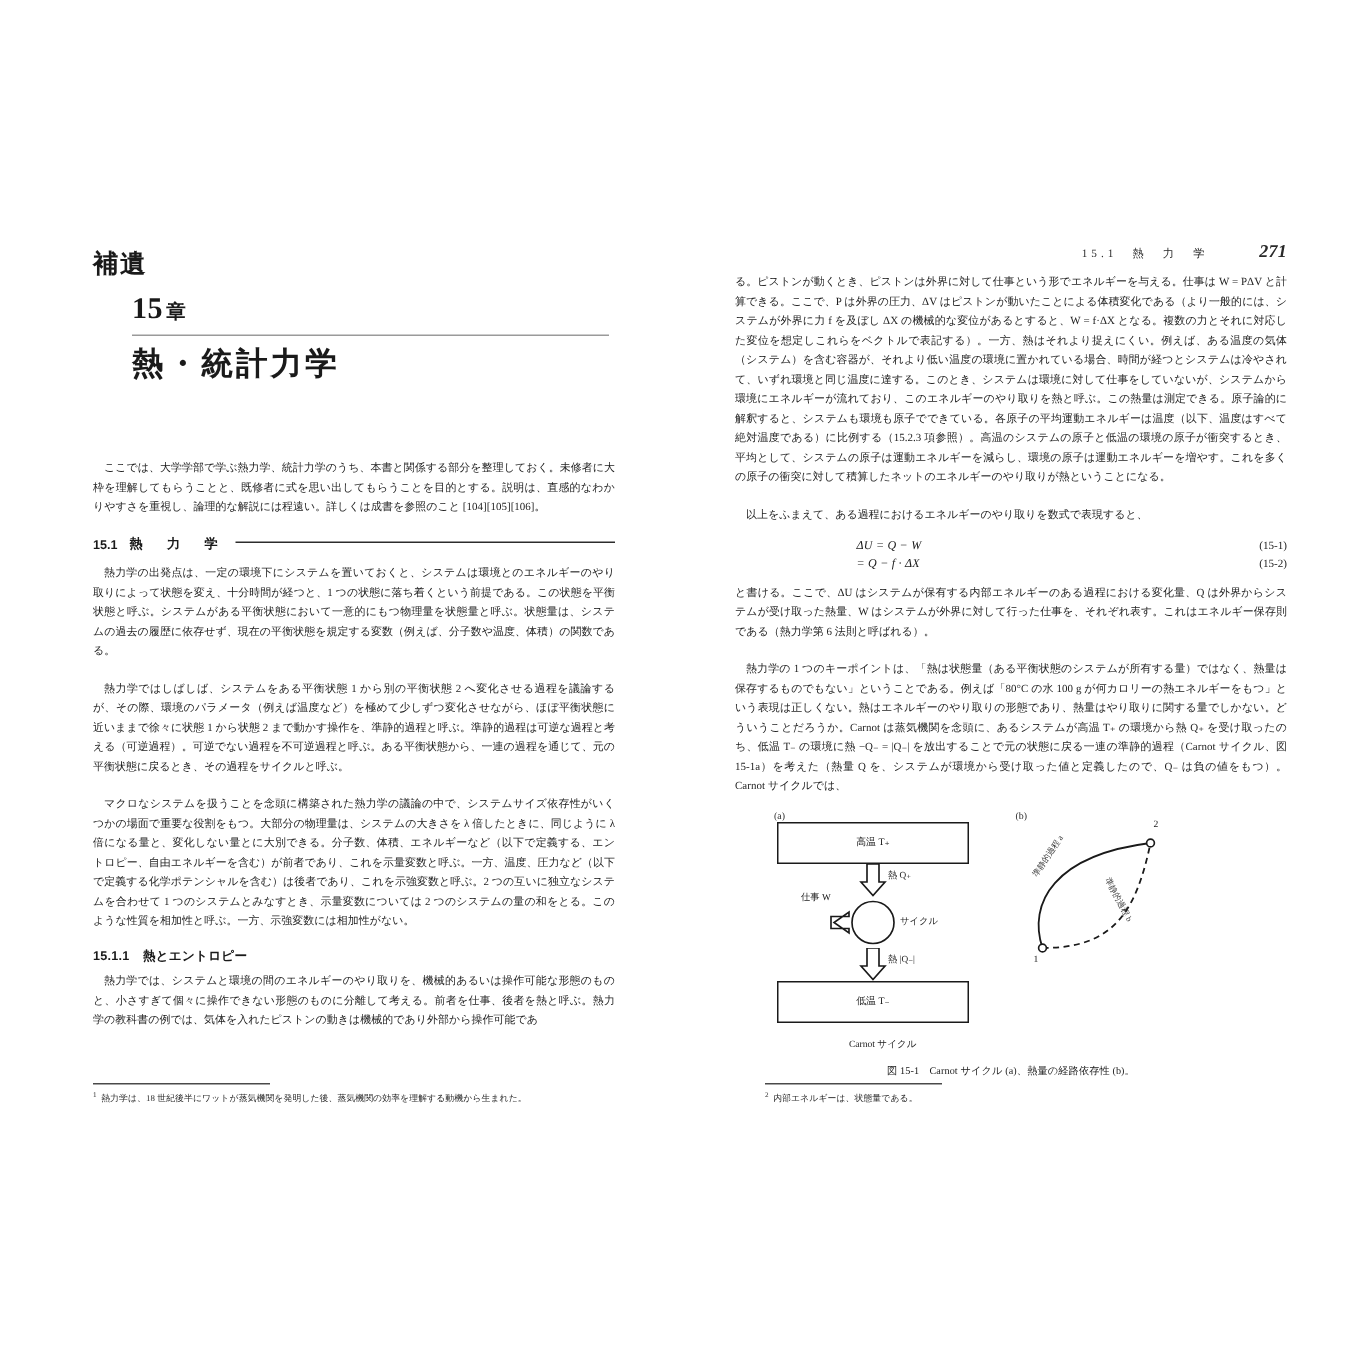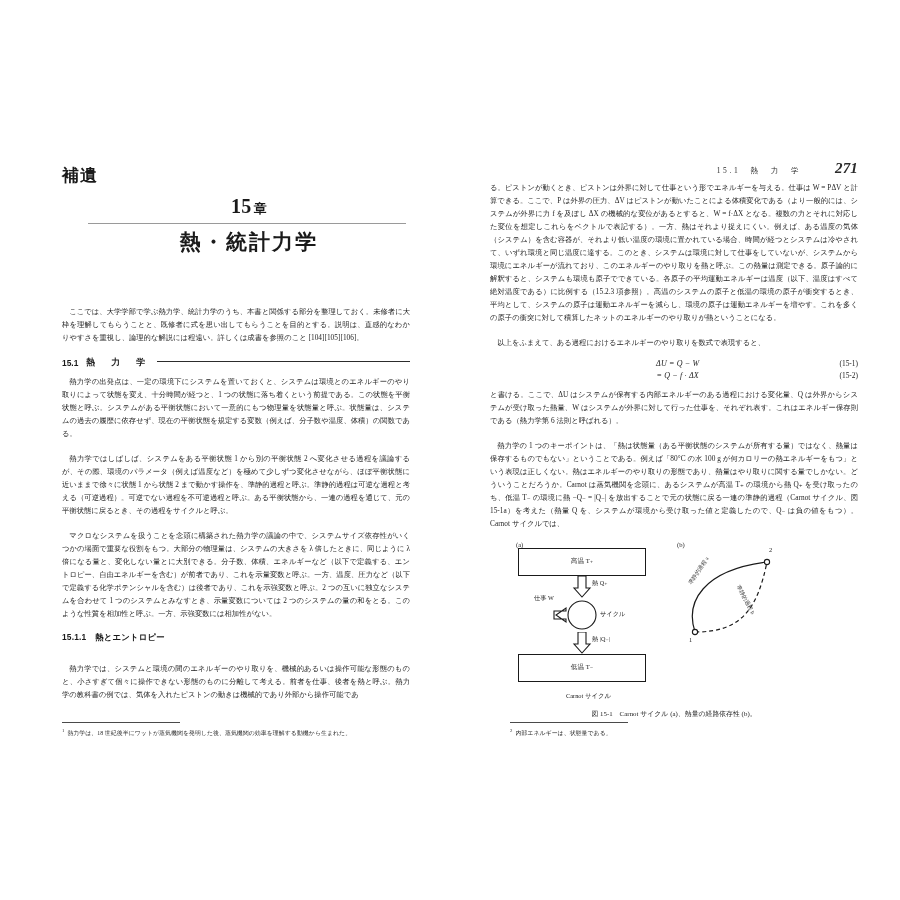--- a/index.html
+++ b/index.html
@@ -6,49 +6,49 @@
   body{width:900px;height:900px;overflow:hidden;font-family:"Liberation Serif","DejaVu Serif",serif;color:#1a1a1a;}
   .page{position:relative;width:900px;height:900px;background:#fff;}
   .spread{position:absolute;left:0;top:0;width:900px;height:900px;display:flex;}
   .col{position:relative;box-sizing:border-box;}
   .col-left{width:450px;padding:160px 40px 0 62px;}
   .col-right{width:450px;padding:160px 42px 0 40px;}
 
   
   .runhead{display:flex;justify-content:flex-end;align-items:baseline;gap:34px;font-size:7.5px;letter-spacing:.02em;color:#2a2a2a;height:14px;}
   .runhead .sec{letter-spacing:.35em;}
-  .runhead .pno{font-style:italic;font-weight:700;font-size:15px;}
+  .runhead .pno{font-style:italic;font-weight:700;font-size:12px;}
 
   
   .part-label{font-size:17px;font-weight:700;letter-spacing:.06em;margin:4px 0 0 0;}
-  .chap-block{margin-left:26px;margin-top:8px;text-align:center;}
+  .chap-block{margin-left:26px;margin-top:8px;}
   .chap-no{font-size:20px;font-weight:700;letter-spacing:.02em;}
   .chap-no .kanji{font-size:13px;font-weight:700;margin-left:2px;}
   .chap-rule{border-bottom:1.1px solid #9a9a9a;margin:5px 0 4px 0;width:318px;}
   .chap-title{font-size:21px;font-weight:700;letter-spacing:.10em;}
 
   
   .lead{margin-top:50px;}
   p.body{font-size:7.3px;line-height:1.78;text-align:justify;margin:0;text-indent:1em;
          letter-spacing:.004em;color:#1d1d1d;}
   p.body + p.body{margin-top:12px;}
 
   
   .sec-head{display:flex;align-items:center;gap:8px;margin:12px 0 7px 0;}
   .sec-head .num{font-family:"Liberation Sans",sans-serif;font-weight:700;font-size:8.4px;}
   .sec-head .ttl{font-family:"Liberation Sans",sans-serif;font-weight:700;font-size:8.8px;letter-spacing:.42em;}
   .sec-head .rule{flex:1;border-bottom:1.1px solid #2c2c2c;height:0;margin-bottom:2px;}
-  .subsec-head{font-family:"Liberation Sans",sans-serif;font-weight:700;font-size:8.4px;margin:11px 0 20px 0;letter-spacing:.02em;}
+  .subsec-head{font-family:"Liberation Sans",sans-serif;font-weight:700;font-size:8.4px;margin:11px 0 5px 0;letter-spacing:.02em;}
   .subsec-head .n{margin-right:9px;}
 
   
   .eqblock{margin:9px 0 9px 0;}
   .eqrow{display:flex;align-items:baseline;font-size:8px;margin:3px 0;}
   .eqrow .eqspace{flex:1;}
-  .eqrow .eqbody{width:58%;text-align:center;font-style:italic;letter-spacing:.02em;}
+  .eqrow .eqbody{width:58%;text-align:left;font-style:italic;letter-spacing:.02em;}
   .eqrow .eqtag{width:20%;text-align:right;font-style:normal;font-size:7.4px;}
 
   
   .fn-wrap{position:absolute;left:62px;bottom:162px;width:348px;}
   .fn-wrap.right{left:auto;right:42px;width:348px;bottom:162px;}
   .fn-rule{border-top:.8px solid #4a4a4a;width:118px;margin-bottom:4px;}
   .fn{font-size:5.9px;line-height:1.6;letter-spacing:.01em;color:#2a2a2a;margin:0;}
   .fn .mk{font-size:.8em;vertical-align:super;margin-right:3px;}
 
   

